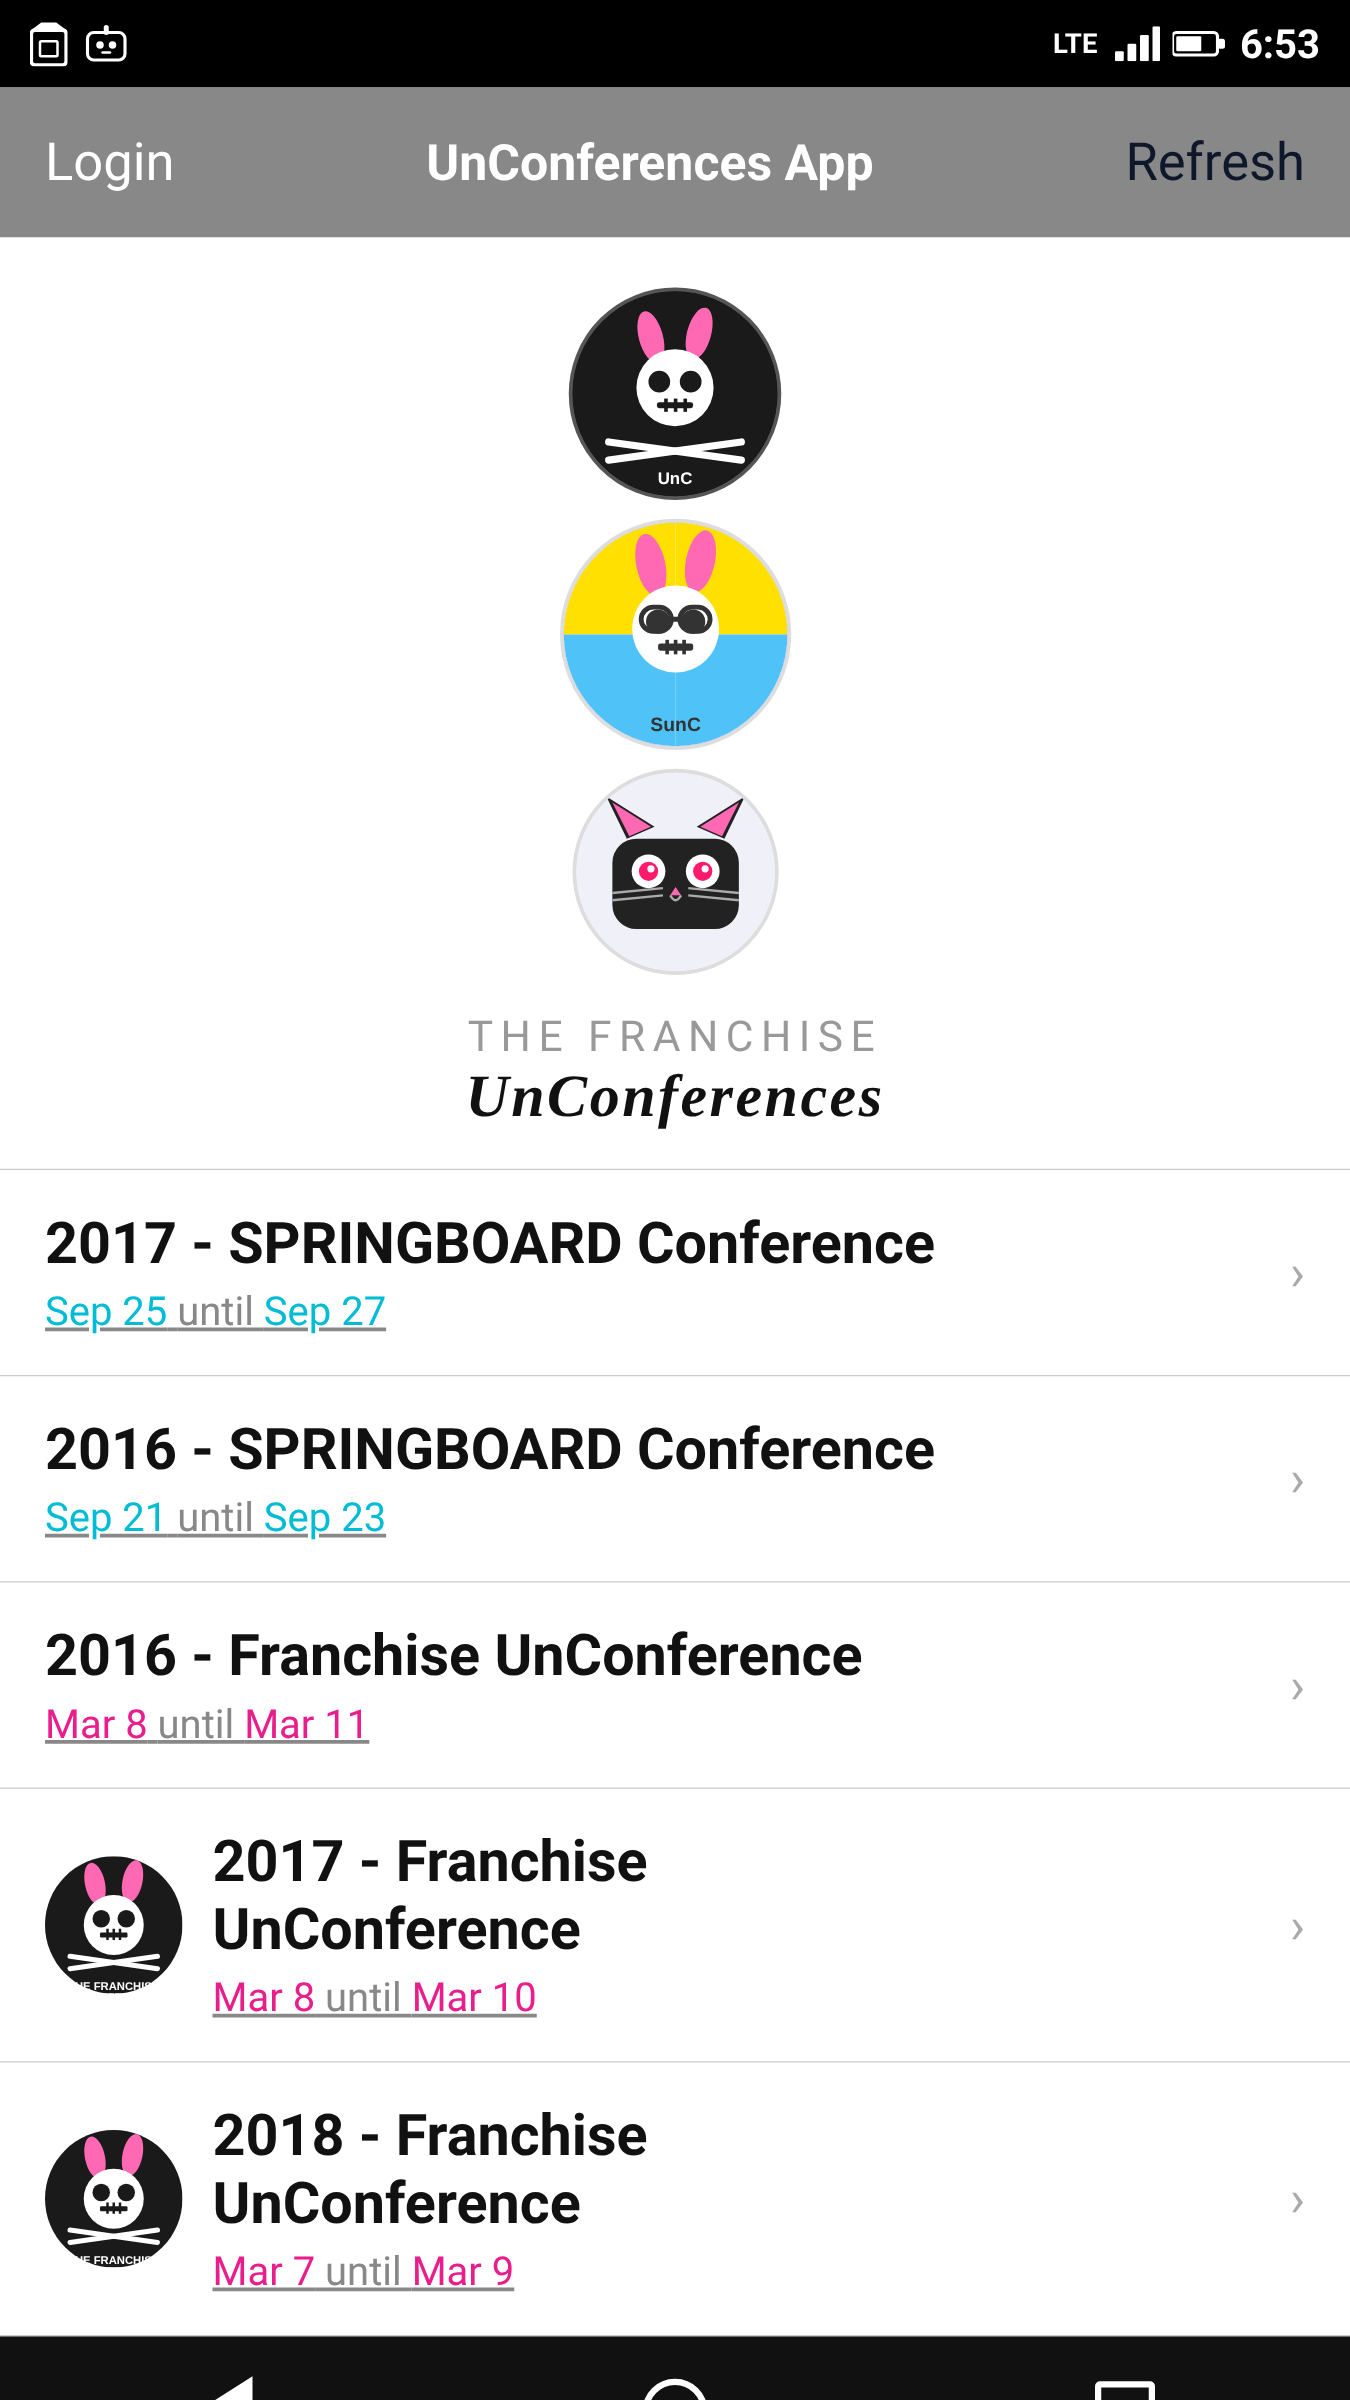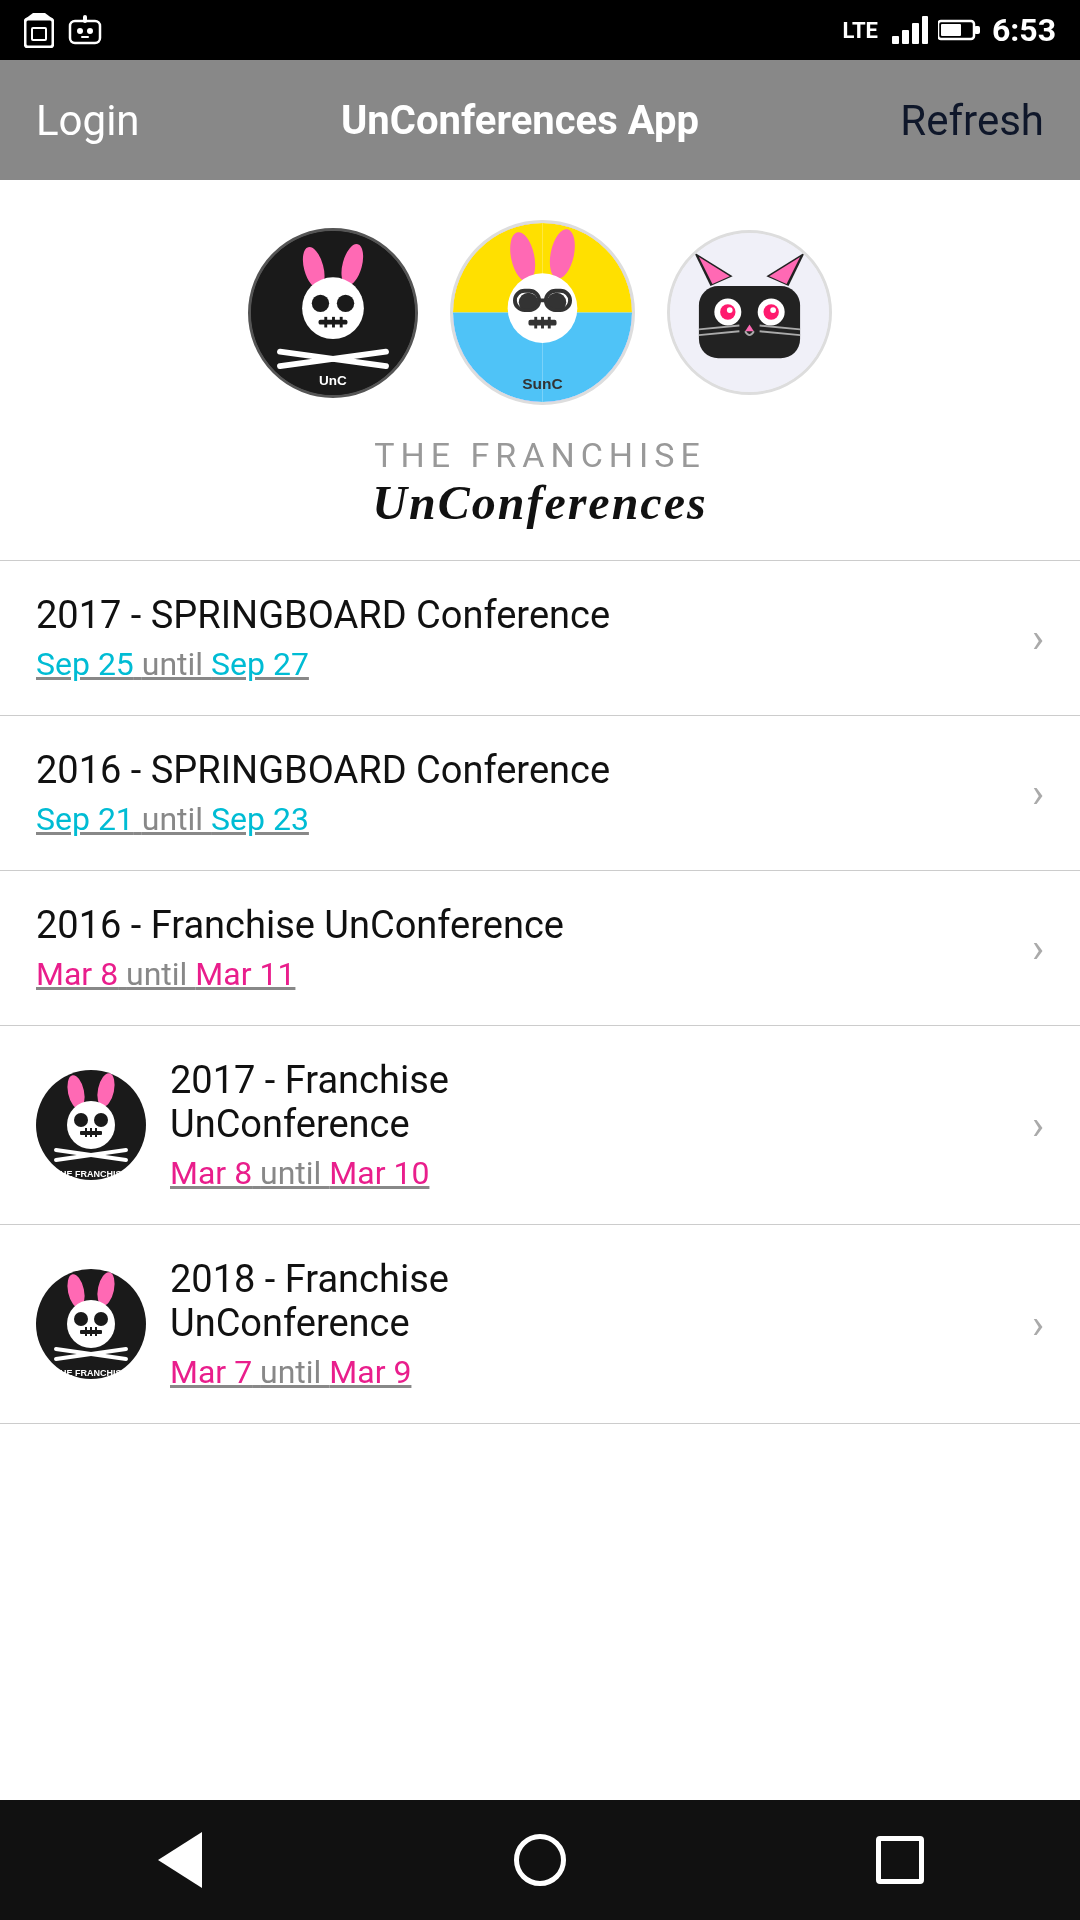--- a/index.html
+++ b/index.html
@@ -10,21 +10,21 @@
       min-height: 1920px;
       font-family: 'Roboto', Arial, sans-serif;
       background: #fff;
       display: flex;
       flex-direction: column;
     }
 
     
     .status-bar {
       background: #000;
-      height: 60px;
+      height: 70px;
       display: flex;
       align-items: center;
       justify-content: space-between;
       padding: 0 24px;
       color: #fff;
       font-size: 28px;
       flex-shrink: 0;
     }
     .status-left {
       display: flex;
@@ -72,22 +72,23 @@
       background: #fff;
       display: flex;
       flex-direction: column;
       align-items: center;
       padding: 40px 20px 30px;
       flex-shrink: 0;
     }
     .logo-icons {
       display: flex;
       align-items: center;
-      gap: 32px;
+      gap: 15px;
       margin-bottom: 30px;
+      flex-direction: column;
     }
     .logo-circle {
       border-radius: 50%;
       overflow: hidden;
       display: flex;
       align-items: center;
       justify-content: center;
     }
     .logo-circle-1 {
       width: 170px; height: 170px;
@@ -155,22 +156,22 @@
     }
     .conf-item-with-icon {
       gap: 24px;
     }
     .conf-item-icon {
       width: 110px;
       height: 110px;
       flex-shrink: 0;
     }
     .conf-title {
-      font-size: 38px;
-      font-weight: 400;
+      font-size: 46px;
+      font-weight: 700;
       color: #111;
       margin-bottom: 8px;
     }
     .conf-dates {
       font-size: 32px;
       color: #888;
       text-decoration: underline;
     }
     .conf-date-cyan { color: #00bcd4; }
     .conf-date-pink { color: #e91e8c; }

